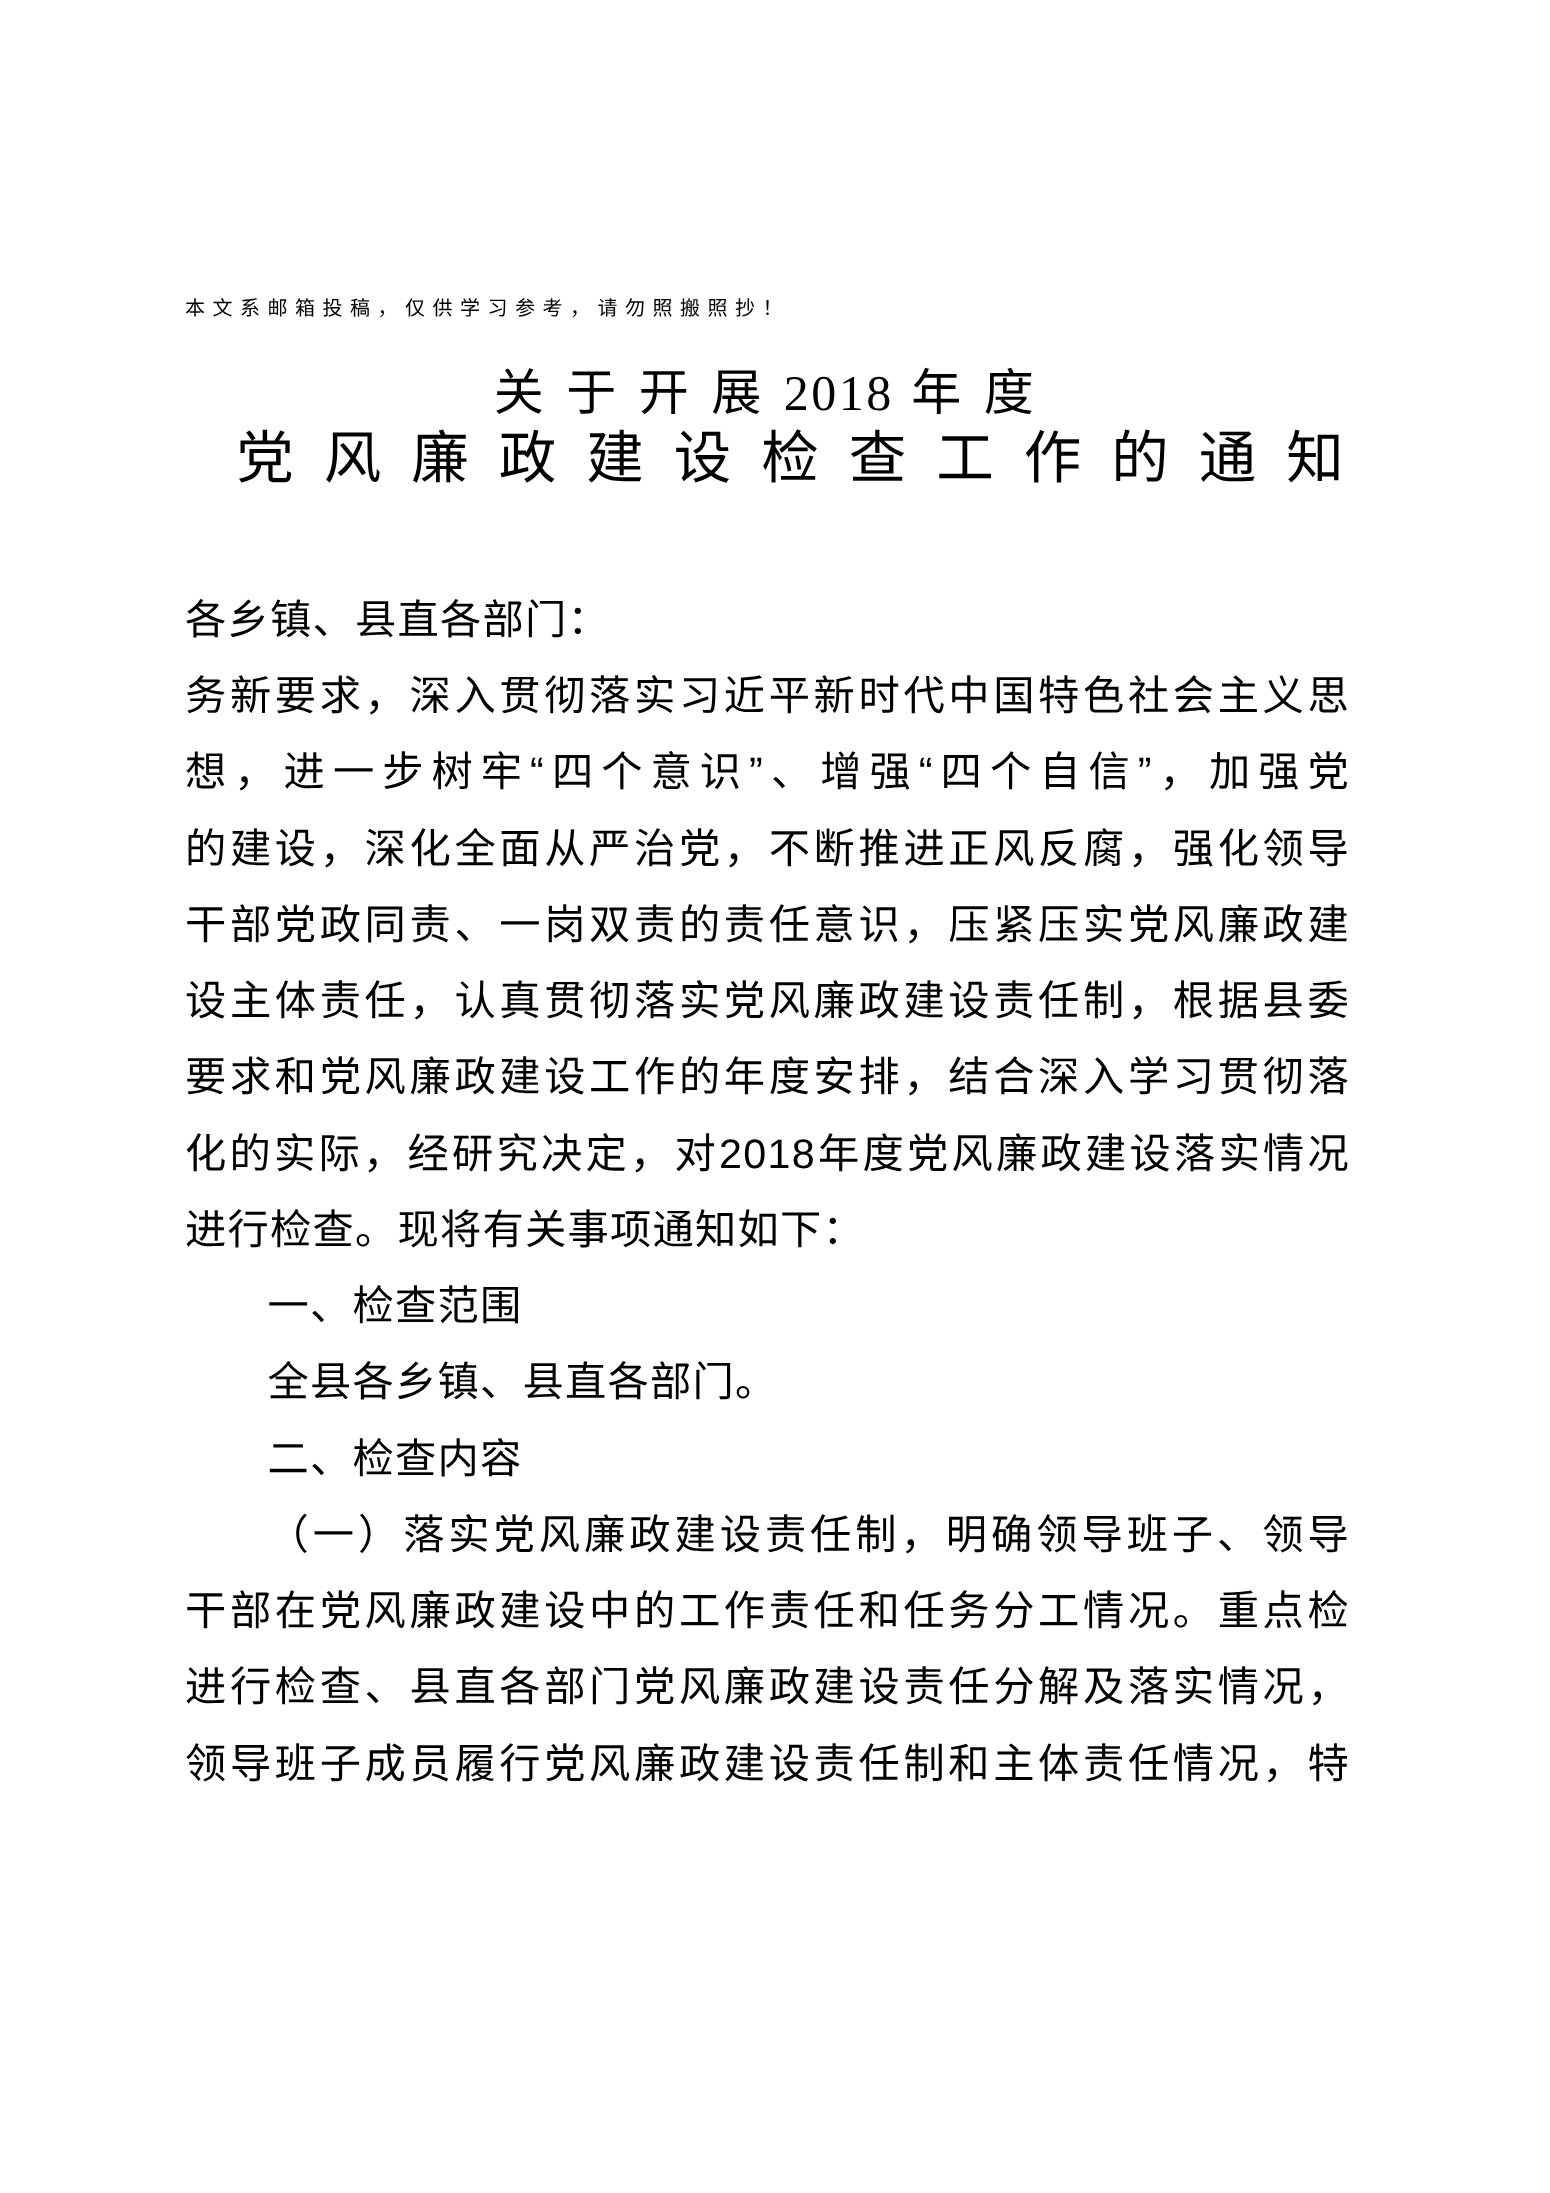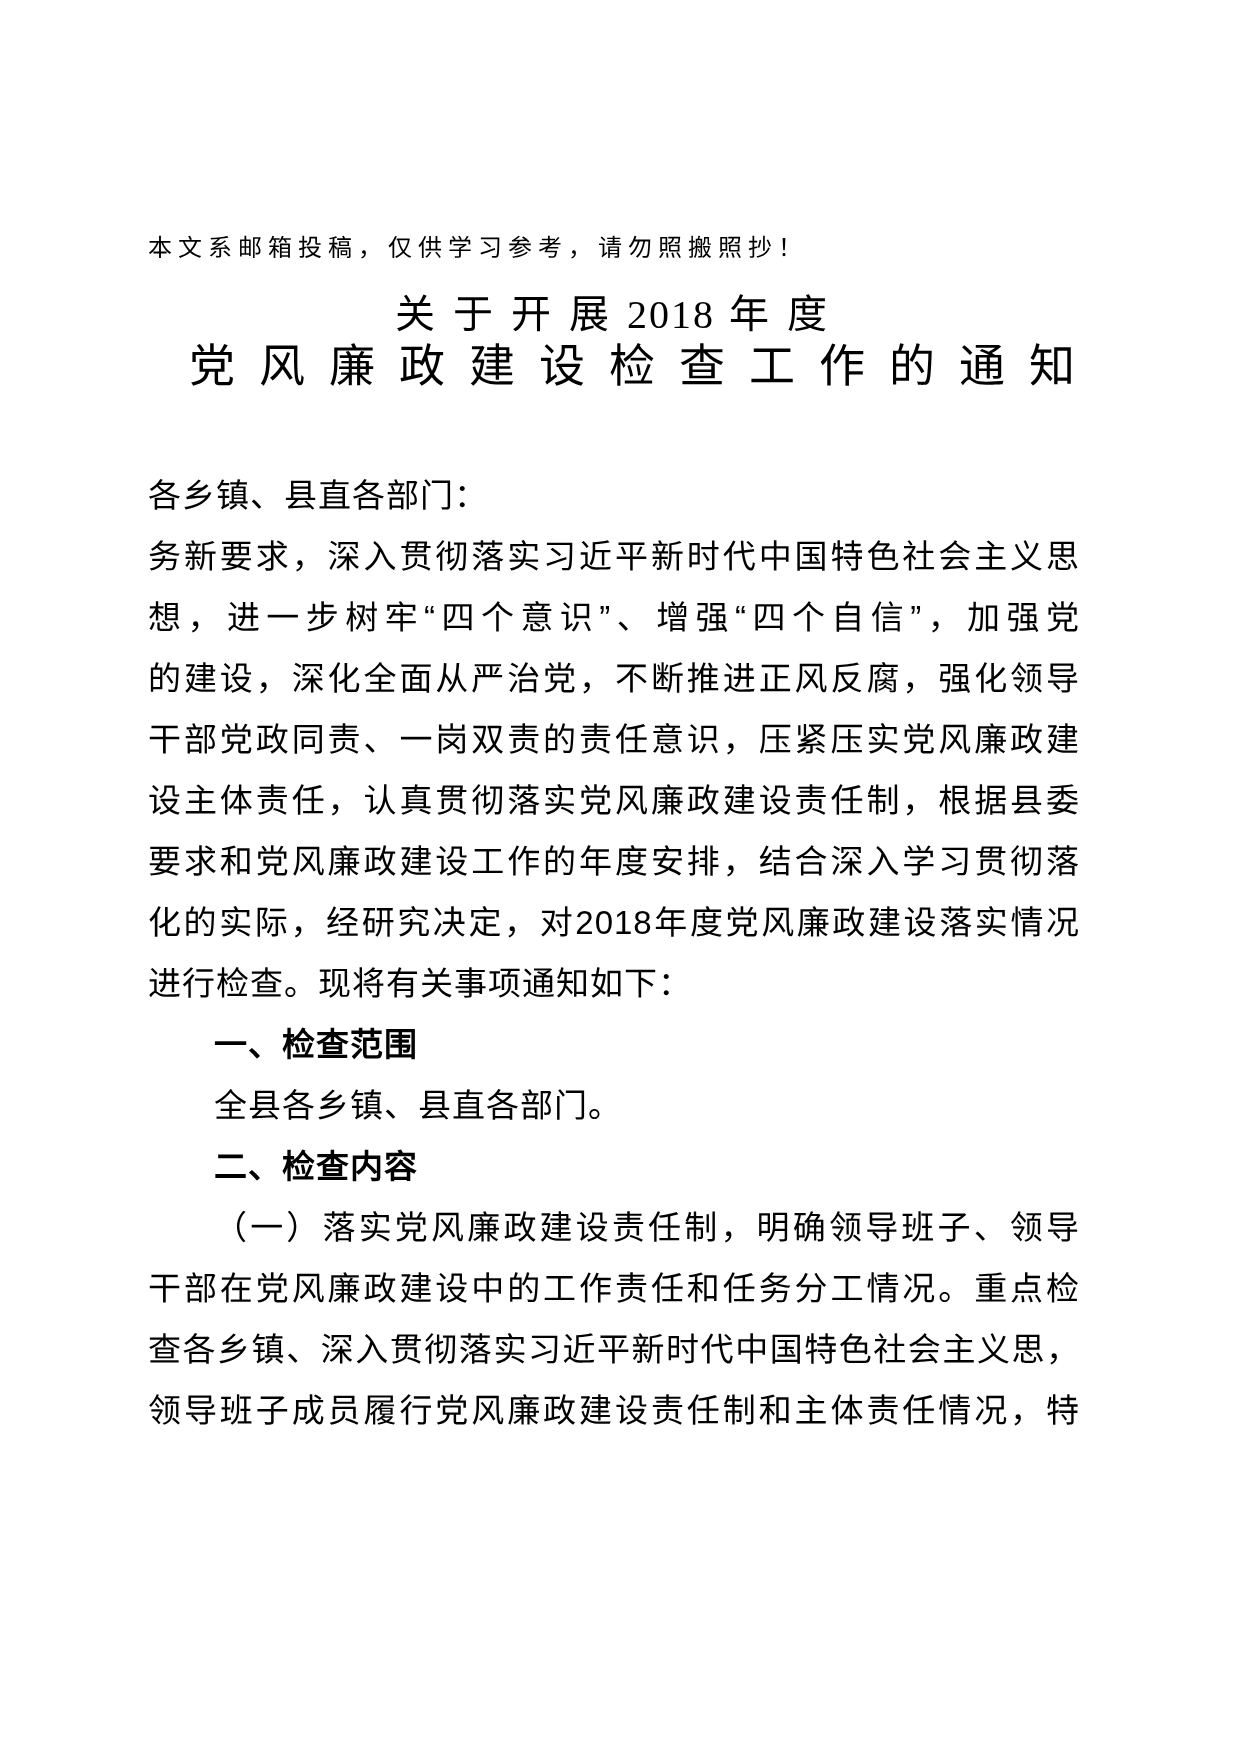--- a/index.html
+++ b/index.html
@@ -12,21 +12,21 @@
     background: #ffffff;
     color: #000000;
     font-family: "Liberation Sans", "DejaVu Sans", sans-serif;
     overflow: hidden;
   }
   
   .disclaimer {
     position: absolute;
     left: 148px;
     top: 232px;
-    font-size: 24px;
+    font-size: 16px;
     line-height: 32px;
     letter-spacing: 6px;
     white-space: nowrap;
   }
   
   .title1 {
     position: absolute;
     left: 0;
     right: 0;
     top: 276px;
@@ -60,21 +60,21 @@
     font-size: 33px;
     line-height: 61px;
     letter-spacing: 1px;
   }
   .line { width: 100%; }
   .line.j {
     text-align: justify;
     text-align-last: justify;
   }
   .line.indent { text-indent: 66px; }
-  .line.bold { font-weight: bold; }
+  .line.bold { font-weight: normal; }
 </style>
 </head>
 <body>
 
 <div class="page">
 
   <div class="disclaimer">本文系邮箱投稿，仅供学习参考，请勿照搬照抄！</div>
 
   <h1 class="title1"><span class="cjk-sp">关于开展</span><span class="year">2018</span><span class="cjk-sp">年度</span></h1>
 
@@ -88,17 +88,17 @@
     <div class="line j">干部党政同责、一岗双责的责任意识，压紧压实党风廉政建</div>
     <div class="line j">设主体责任，认真贯彻落实党风廉政建设责任制，根据县委</div>
     <div class="line j">要求和党风廉政建设工作的年度安排，结合深入学习贯彻落</div>
     <div class="line j">化的实际，经研究决定，对2018年度党风廉政建设落实情况</div>
     <div class="line">进行检查。现将有关事项通知如下：</div>
     <div class="line bold indent">一、检查范围</div>
     <div class="line indent">全县各乡镇、县直各部门。</div>
     <div class="line bold indent">二、检查内容</div>
     <div class="line j indent">（一）落实党风廉政建设责任制，明确领导班子、领导</div>
     <div class="line j">干部在党风廉政建设中的工作责任和任务分工情况。重点检</div>
-    <div class="line j">查各乡镇、深入贯彻落实习近平新时代中国特色社会主义思，</div>
+    <div class="line j">进行检查、县直各部门党风廉政建设责任分解及落实情况，</div>
     <div class="line j">领导班子成员履行党风廉政建设责任制和主体责任情况，特</div>
   </div>
 
 </div>
 
 </body></html>

